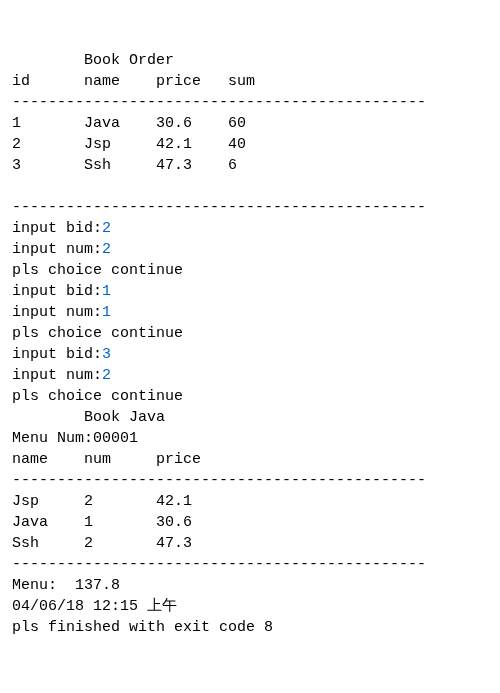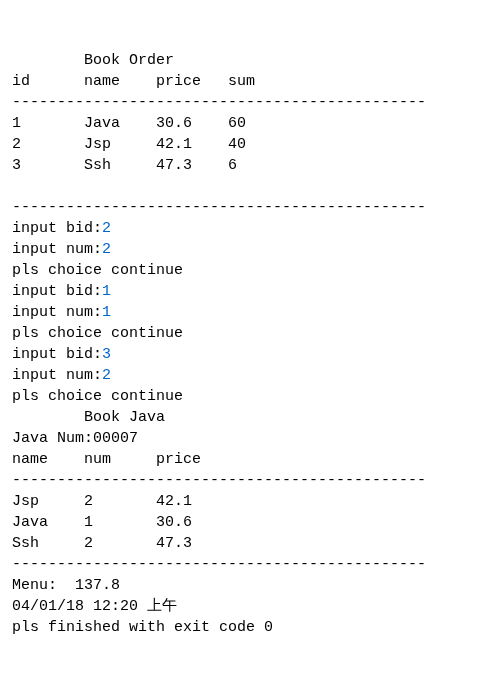--- a/index.html
+++ b/index.html
@@ -30,23 +30,23 @@
 <span>input bid:</span><span class="blue">2</span>
 <span>input num:</span><span class="blue">2</span>
 <span>pls choice continue</span>
 <span>input bid:</span><span class="blue">1</span>
 <span>input num:</span><span class="blue">1</span>
 <span>pls choice continue</span>
 <span>input bid:</span><span class="blue">3</span>
 <span>input num:</span><span class="blue">2</span>
 <span>pls choice continue</span>
         <span>Book Java</span>
-<span>Java Num:</span><span>00007</span>
+<span>Menu Num:</span><span>00001</span>
 <span>name</span>    <span>num</span>     <span>price</span>
 <span>----------------------------------------------</span>
 <span><span>Jsp</span>     <span>2</span>       <span>42.1</span></span>
 <span><span>Java</span>    <span>1</span>       <span>30.6</span></span>
 <span><span>Ssh</span>     <span>2</span>       <span>47.3</span></span>
 <span>----------------------------------------------</span>
 <span>Menu:</span>  <span>137.8</span>
-<span>04/01/18 12:20 上午</span>
-<span>pls finished with exit code 0</span></span>
+<span>04/06/18 12:15 上午</span>
+<span>pls finished with exit code 8</span></span>
 
 
 </body></html>

